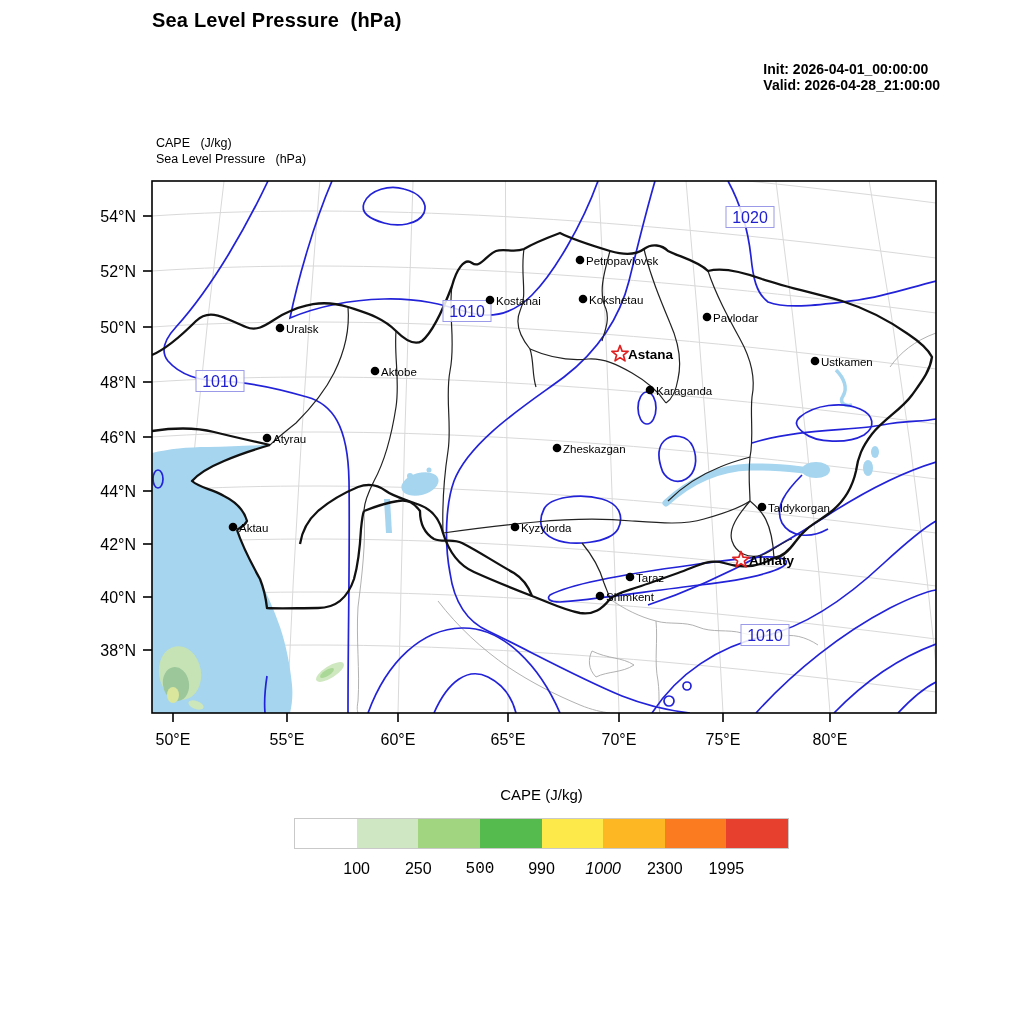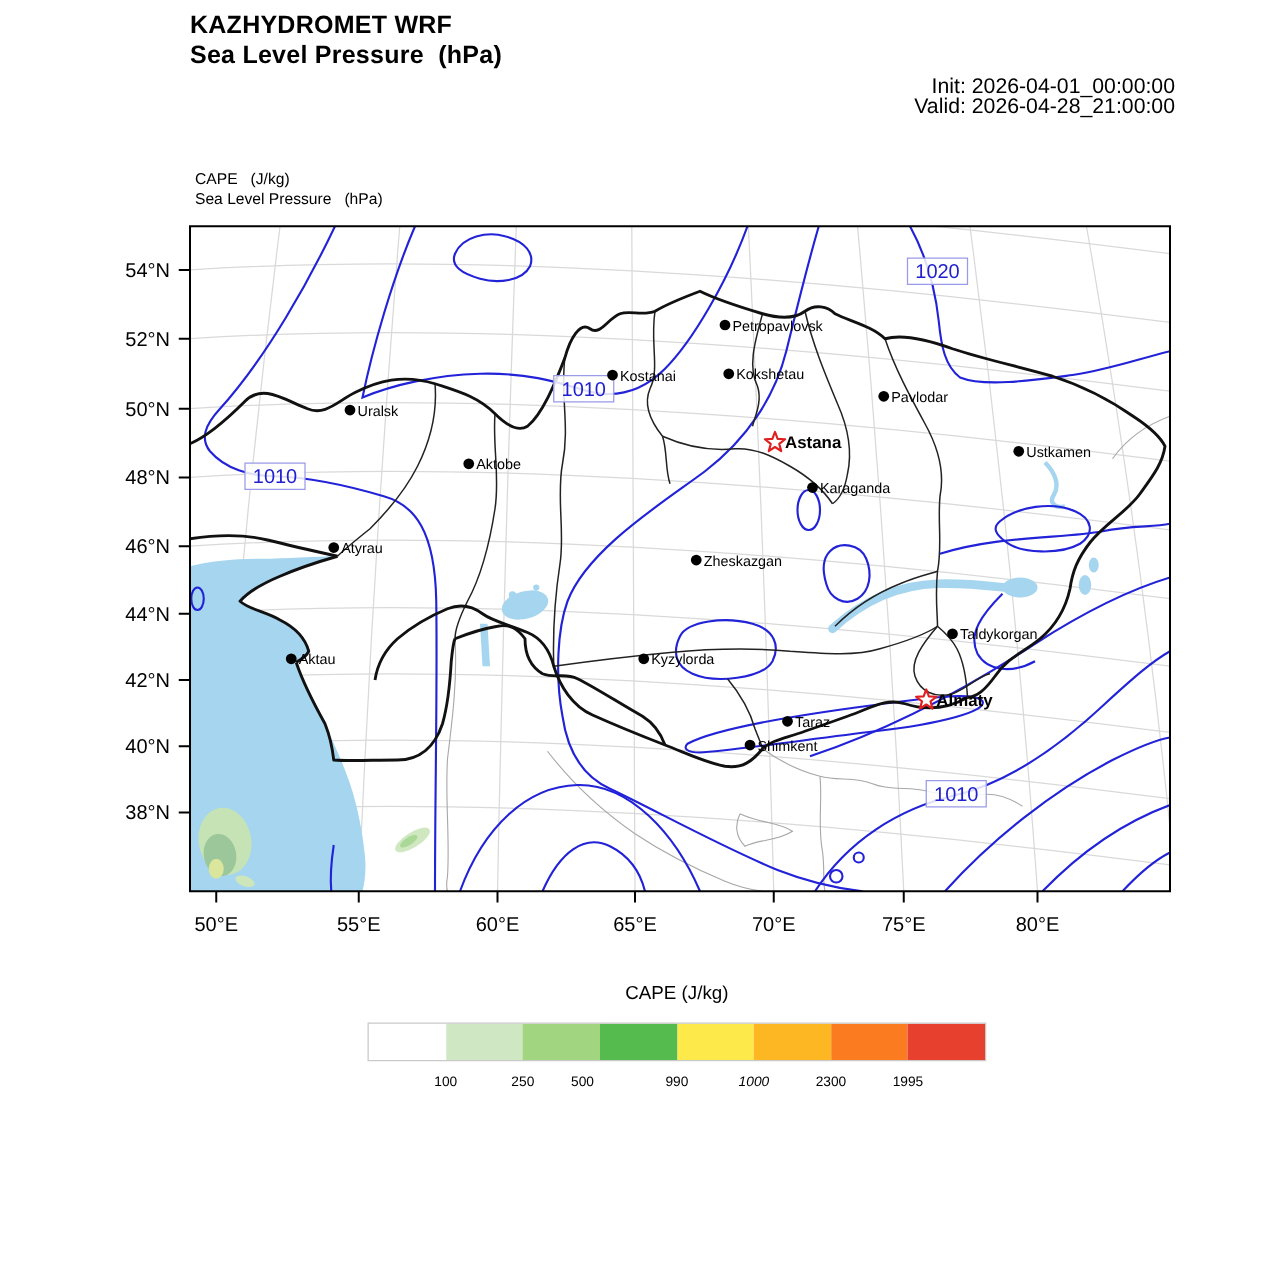--- a/index.html
+++ b/index.html
@@ -1,33 +1,32 @@
 <!DOCTYPE html>
 <html><head>
 <meta charset="utf-8">
 <style>
   html,body{margin:0;padding:0;background:#fff;}
   body{width:1024px;height:1024px;position:relative;font-family:"Liberation Sans",sans-serif;color:#000;overflow:hidden;}
   .title-block{position:absolute;left:152px;top:8px;font-size:20px;line-height:24px;font-weight:bold;letter-spacing:0.2px;}
   .title-block div{white-space:pre;}
-  .init-block{position:absolute;right:84px;top:61px;font-size:17px;line-height:16px;text-align:right;font-weight:normal;}
+  .init-block{position:absolute;right:84px;top:61px;font-size:14px;line-height:16px;text-align:left;font-weight:bold;}
   .legend-block{position:absolute;left:156px;top:135px;font-size:12.5px;line-height:16px;}
   .legend-block div{white-space:pre;}
   svg#plot{position:absolute;left:0;top:0;}
   .cb-title{position:absolute;left:295px;top:786px;width:493px;text-align:center;font-size:15px;}
   .cb-bar{position:absolute;left:295px;top:819px;width:493px;height:29px;display:flex;outline:1px solid #c9c9c9;}
   .cb-bar div{flex:1 1 0;}
-  .cb-labels{position:absolute;left:295px;top:860px;width:493px;height:18px;font-size:11px;}
+  .cb-labels{position:absolute;left:295px;top:860px;width:493px;height:18px;font-size:16px;}
   .cb-labels span{position:absolute;transform:translateX(-50%);white-space:nowrap;}
 </style>
 </head>
 <body>
 
 <div class="title-block">
-  <div>KAZHYDROMET WRF</div>
   <div>Sea Level Pressure  (hPa)</div>
 </div>
 
 <div class="init-block">
   <div>Init: 2026-04-01_00:00:00</div>
   <div>Valid: 2026-04-28_21:00:00</div>
 </div>
 
 <div class="legend-block">
   <div>CAPE   (J/kg)</div>
@@ -209,18 +208,18 @@
     <div style="background: rgb(162, 213, 127);"></div>
     <div style="background: rgb(86, 187, 78);"></div>
     <div style="background: rgb(253, 233, 74);"></div>
     <div style="background: rgb(253, 183, 35);"></div>
     <div style="background: rgb(251, 123, 33);"></div>
     <div style="background: rgb(232, 64, 47);"></div>
   </div>
 <div class="cb-labels" id="cblabels">
     <span style="left: 61.625px;">100</span>
     <span style="left: 123.25px;">250</span>
-    <span style="left: 171px;">500</span>
+    <span style="left: 185px; font-family: Liberation Mono, monospace;">500</span>
     <span style="left: 246.5px;">990</span>
     <span style="left: 308.125px; font-style: italic;">1000</span>
     <span style="left: 369.75px;">2300</span>
     <span style="left: 431.375px;">1995</span>
   </div>
 
 </body></html>

